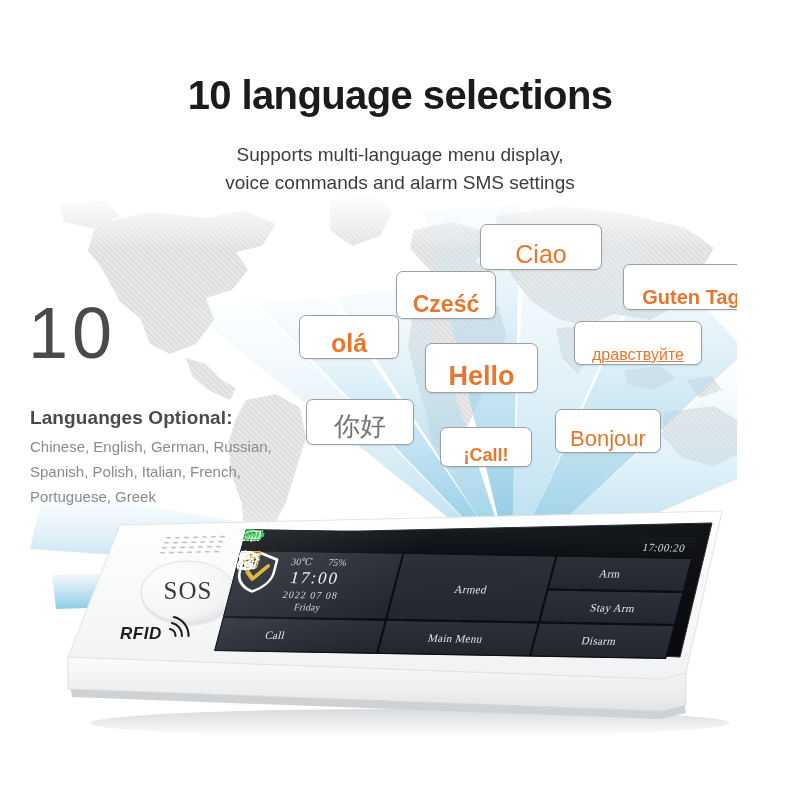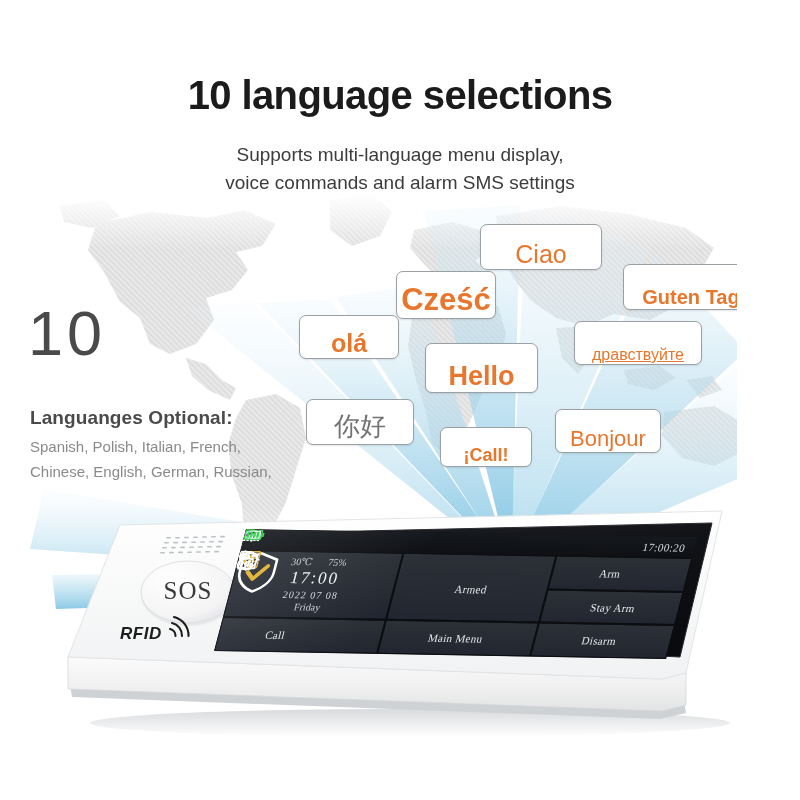--- a/index.html
+++ b/index.html
@@ -23,21 +23,21 @@
     font-size:40px;font-weight:700;color:#1b1b1b;letter-spacing:-0.6px;
   }
   .hdr-sub{
     position:absolute;left:0;top:132px;width:800px;text-align:center;
     font-size:19px;line-height:28px;color:#3c3c3c;font-weight:400;
   }
 
   
   .big-ten{
     position:absolute;left:28px;top:278px;
-    font-size:63px;line-height:92px;font-weight:300;color:#4a4a4a;
+    font-size:72px;line-height:92px;font-weight:300;color:#4a4a4a;
     letter-spacing:4px;
     -webkit-text-stroke:0px;
   }
   .opt-title{
     position:absolute;left:30px;top:398px;
     font-size:19px;font-weight:600;color:#4a4a4a;letter-spacing:0.1px;
   }
   .opt-list{
     position:absolute;left:30px;top:425px;width:282px;
     font-size:15px;line-height:25px;color:#8a8a8a;font-weight:400;
@@ -193,29 +193,30 @@
 
   <div class="hdr-title">10 language selections</div>
   <div class="hdr-sub">
     <div>Supports multi-language menu display,</div>
     <div>voice commands and alarm SMS settings</div>
   </div>
 
   <div class="big-ten">10</div>
   <div class="opt-title">Languanges Optional:</div>
   <div class="opt-list">
+    <div>Chinese, English, German, Russian,</div>
     <div>Spanish, Polish, Italian, French,</div>
-    <div>Chinese, English, German, Russian,</div>
+    <div>Portuguese, Greek</div>
   </div>
 
   <div id="bubble-host">
       <div class="bubble" style="left: 480px; top: 215px; width: 122px; height: 46px; font-size: 25px; font-weight: 400; color: rgb(232, 118, 44);">
         <span>Ciao</span>
       </div>
-      <div class="bubble" style="left: 396px; top: 262px; width: 100px; height: 48px; font-size: 31px; font-weight: 700; color: rgb(232, 118, 44);">
+      <div class="bubble" style="left: 396px; top: 262px; width: 100px; height: 48px; font-size: 23px; font-weight: 700; color: rgb(232, 118, 44);">
         <span>Cześć</span>
       </div>
       <div class="bubble" style="left: 623px; top: 255px; width: 136px; height: 46px; font-size: 20px; font-weight: 700; color: rgb(232, 118, 44);">
         <span>Guten Tag</span>
       </div>
       <div class="bubble" style="left: 299px; top: 306px; width: 100px; height: 44px; font-size: 25px; font-weight: 700; color: rgb(232, 118, 44);">
         <span>olá</span>
       </div>
       <div class="bubble" style="left: 574px; top: 312px; width: 128px; height: 44px; font-size: 16px; font-weight: 400; color: rgb(232, 118, 44); text-decoration: underline;">
         <span>дравствуйте</span>

